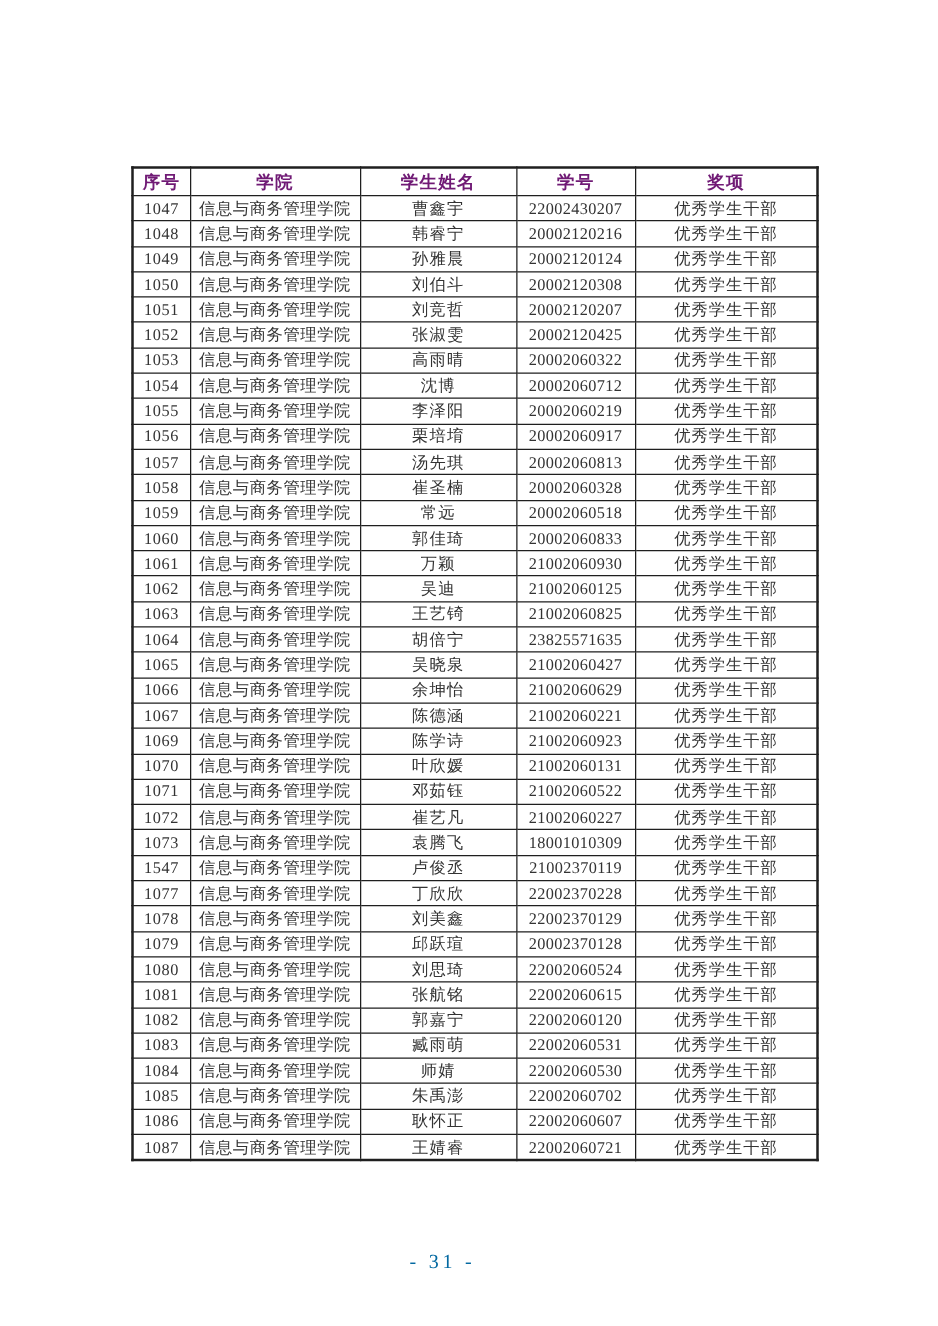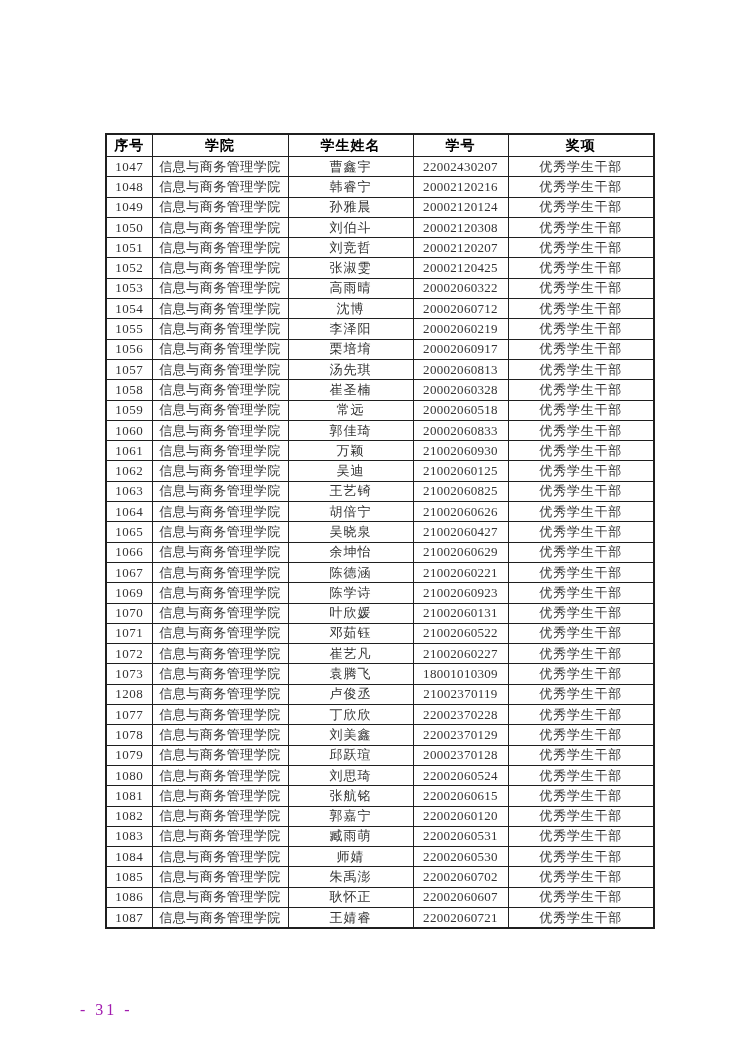--- a/index.html
+++ b/index.html
@@ -32,21 +32,21 @@
     vertical-align: middle;
     padding: 0;
     overflow: hidden;
     white-space: nowrap;
   }
   table.award-table th {
     height: 21px;
     font-size: 14px;
     font-weight: bold;
     letter-spacing: 1px;
-    color: #000000;
+    color: #701a75;
   }
   table.award-table td {
     height: 19.3px;
     font-size: 13px;
     color: #333333;
   }
   
   .w-no      { width: 46px;  }
   .w-college { width: 136px; }
   .w-name    { width: 125px; }
@@ -71,24 +71,24 @@
   }
   td.col-award {
     font-size: 13px;
     letter-spacing: 0.8px;
   }
   .footer-pagenum {
     position: absolute;
     left: 80px;
     top: 1001px;
     width: 548px;
-    text-align: left;
+    text-align: center;
     font-size: 16px;
     letter-spacing: 3px;
-    color: #a21caf;
+    color: #0369a1;
   }
 </style>
 </head>
 <body>
 
 <div class="page">
 
   <table class="award-table">
     <colgroup>
       <col class="w-no">
@@ -223,21 +223,21 @@
           <td class="col-no">1063</td>
           <td class="col-college">信息与商务管理学院</td>
           <td class="col-name">王艺锜</td>
           <td class="col-id">21002060825</td>
           <td class="col-award">优秀学生干部</td>
         </tr>
         <tr>
           <td class="col-no">1064</td>
           <td class="col-college">信息与商务管理学院</td>
           <td class="col-name">胡倍宁</td>
-          <td class="col-id">21002060626</td>
+          <td class="col-id">23825571635</td>
           <td class="col-award">优秀学生干部</td>
         </tr>
         <tr>
           <td class="col-no">1065</td>
           <td class="col-college">信息与商务管理学院</td>
           <td class="col-name">吴晓泉</td>
           <td class="col-id">21002060427</td>
           <td class="col-award">优秀学生干部</td>
         </tr>
         <tr>
@@ -283,21 +283,21 @@
           <td class="col-award">优秀学生干部</td>
         </tr>
         <tr>
           <td class="col-no">1073</td>
           <td class="col-college">信息与商务管理学院</td>
           <td class="col-name">袁腾飞</td>
           <td class="col-id">18001010309</td>
           <td class="col-award">优秀学生干部</td>
         </tr>
         <tr>
-          <td class="col-no">1208</td>
+          <td class="col-no">1547</td>
           <td class="col-college">信息与商务管理学院</td>
           <td class="col-name">卢俊丞</td>
           <td class="col-id">21002370119</td>
           <td class="col-award">优秀学生干部</td>
         </tr>
         <tr>
           <td class="col-no">1077</td>
           <td class="col-college">信息与商务管理学院</td>
           <td class="col-name">丁欣欣</td>
           <td class="col-id">22002370228</td>

